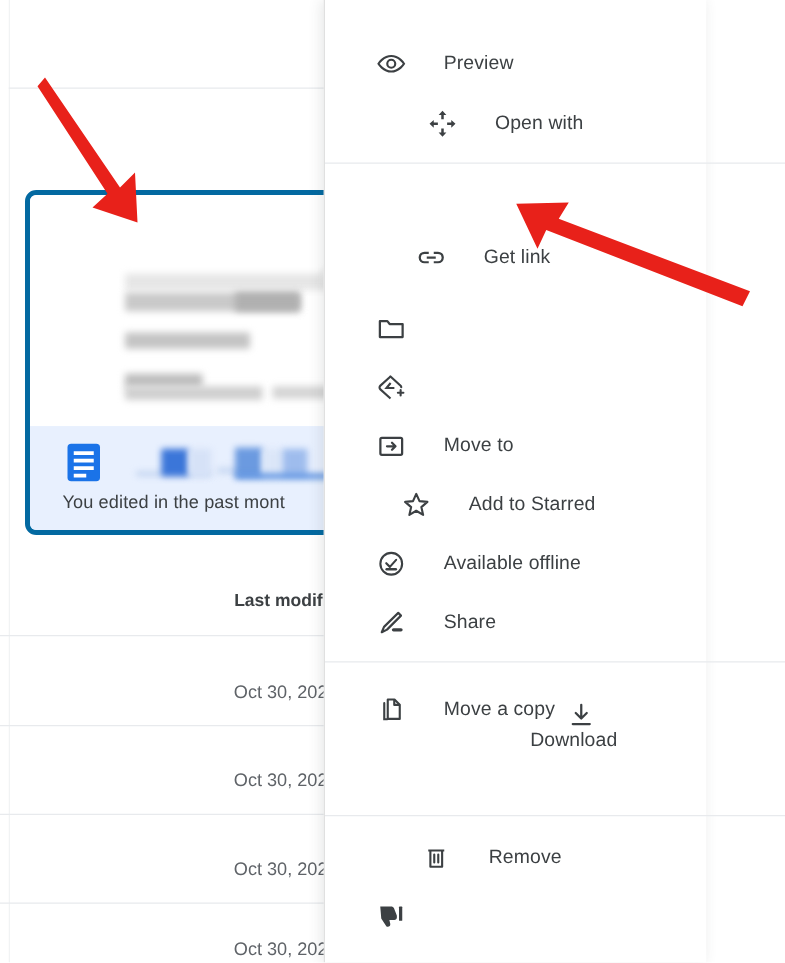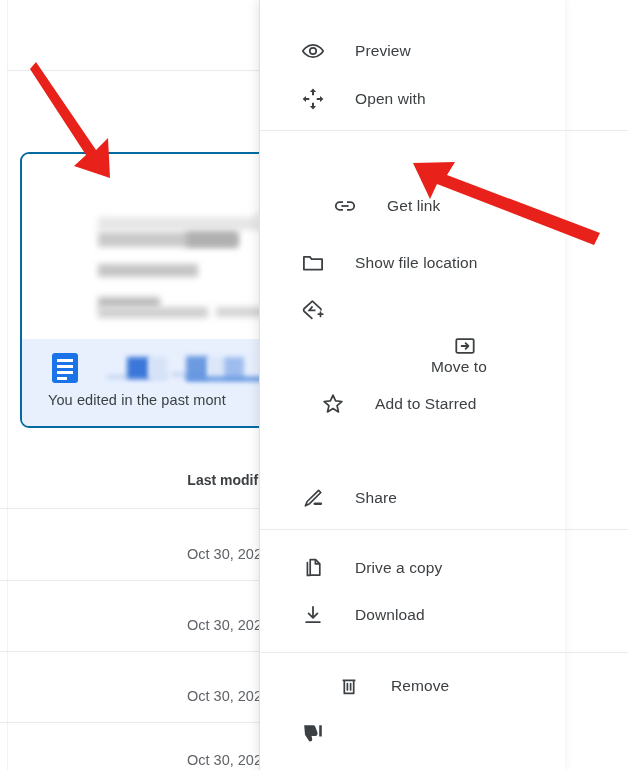--- a/index.html
+++ b/index.html
@@ -12,21 +12,21 @@
   #root { position: relative; width: 628px; height: 770px; background:#fff; }
 
   
   .left-pane { position:absolute; left:0; top:0; width:262px; height:770px; background:#fff; }
   .edge-strip { position:absolute; left:0; top:0; width:7px; height:770px; background:#ffffff; border-right:1px solid #f1f3f4; }
   .top-rule { position:absolute; left:7px; top:70px; width:255px; height:1px; background:#e8eaed; }
 
   
   .file-card {
     position:absolute; left:20px; top:152px; width:252px; height:276px;
-    border:2px solid #0369a1; border-radius:9px; background:#e8f0fe;
+    border:4px solid #0369a1; border-radius:9px; background:#e8f0fe;
     box-sizing:border-box; overflow:hidden;
   }
   .card-thumb {
     position:absolute; left:0; top:0; width:252px; height:185px;
     background:#fff; overflow:hidden;
   }
   .thumb-page {
     position:absolute; left:24px; top:15px; width:250px; height:170px;
     background:#ffffff;
   }
@@ -153,21 +153,21 @@
     <div class="menu-item" style="top:28px;">
       <span class="mi-icon">
         <svg width="24" height="24" viewBox="0 0 24 24" fill="none" stroke="currentColor" stroke-width="1.7">
           <path d="M1.8 12S5.5 5.8 12 5.8 22.2 12 22.2 12 18.5 18.2 12 18.2 1.8 12 1.8 12z"></path>
           <circle cx="12" cy="12" r="3.2"></circle>
         </svg>
       </span>
       <span class="mi-label">Preview</span>
     </div>
 
-    <div class="menu-item" style="top:76px;">
+    <div class="menu-item" style="top:76px;padding-left:41px;">
       <span class="mi-icon">
         <svg width="24" height="24" viewBox="0 0 24 24" fill="currentColor">
           <path d="M12 1.6l3.1 3.4h-2.1v3.3h-2V5H8.9L12 1.6zM12 22.4L8.9 19h2.1v-3.3h2V19h2.1L12 22.4z"></path>
           <path d="M1.6 12L5 8.9v2.1h3.3v2H5v2.1L1.6 12zM22.4 12L19 15.1V13h-3.3v-2H19V8.9L22.4 12z"></path>
         </svg>
       </span>
       <span class="mi-label">Open with</span>
     </div>
 
     <div class="menu-sep" style="top:130px;"></div>
@@ -183,53 +183,62 @@
       </span>
       <span class="mi-label">Get link</span>
     </div>
 
     <div class="menu-item" style="top:240px;">
       <span class="mi-icon">
         <svg width="24" height="24" viewBox="0 0 24 24" fill="none" stroke="currentColor" stroke-width="1.8">
           <path d="M2.9 18.6V5.9h6l1.8 2.3h10.4v10.4z" stroke-linejoin="round"></path>
         </svg>
       </span>
-      <span class="mi-label">Show file location</span>
     </div>
 
     <div class="menu-item" style="top:287px;">
       <span class="mi-icon">
         <svg width="24" height="24" viewBox="0 0 24 24" fill="none" stroke="currentColor" stroke-width="1.7">
           <path d="M11.4 3.2 3.3 10.5a2 2 0 0 0 0 3l8.1 7.3"></path>
           <path d="M11.4 3.2 19.5 10.5a2 2 0 0 1 .5 1.3" stroke-linecap="round"></path>
           <path d="M11.5 8.4 8.2 12.4h6.3"></path>
           <path d="M17.3 16.2h4.4M19.5 14v4.4" stroke-linecap="round"></path>
         </svg>
       </span>
     </div>
 
-    <div class="menu-item" style="top:334px;flex-direction:column;">
+    <div class="menu-item" style="top:334px;">
       <span class="mi-icon">
         <svg width="24" height="24" viewBox="0 0 24 24" fill="none" stroke="currentColor" stroke-width="1.8">
           <rect x="3.3" y="5.2" width="17.4" height="13.6" rx="1.2"></rect>
           <path d="M8.6 12h6.6M12.6 9.2 15.4 12l-2.8 2.8" stroke-linecap="round" stroke-linejoin="round"></path>
         </svg>
       </span>
       <span class="mi-label">Move to</span>
     </div>
 
     <div class="menu-item" style="top:381px;margin-left:20px;">
       <span class="mi-icon">
         <svg width="24" height="24" viewBox="0 0 24 24" fill="none" stroke="currentColor" stroke-width="1.7">
           <path d="M12 3.1l2.6 5.8 6.3.6-4.8 4.2 1.4 6.2L12 16.6l-5.5 3.3 1.4-6.2-4.8-4.2 6.3-.6z" stroke-linejoin="round"></path>
         </svg>
       </span>
       <span class="mi-label">Add to Starred</span>
     </div>
 
+    <div class="menu-item" style="top:428px;">
+      <span class="mi-icon">
+        <svg width="24" height="24" viewBox="0 0 24 24" fill="none" stroke="currentColor" stroke-width="1.7">
+          <circle cx="12" cy="12" r="8.7"></circle>
+          <path d="M8 11.6l2.9 2.9 5-5.6" stroke-linecap="round" stroke-linejoin="round"></path>
+          <path d="M8.3 16.4h7.4" stroke-linecap="round" stroke-width="1.9"></path>
+        </svg>
+      </span>
+      <span class="mi-label">Available offline</span>
+    </div>
 
     <div class="menu-item" style="top:475px;">
       <span class="mi-icon">
         <svg width="24" height="24" viewBox="0 0 24 24" fill="none" stroke="currentColor" stroke-width="1.7">
           <path d="M17.6 4.3 19.8 6.5 8.6 17.7 4.4 19.8 6.2 15.5z" stroke-linejoin="round"></path>
           <path d="M13.8 17.8h6" stroke-linecap="round" stroke-width="2.6"></path>
         </svg>
       </span>
       <span class="mi-label">Share</span>
     </div>
@@ -237,24 +246,24 @@
     <div class="menu-sep" style="top:529px;"></div>
 
     <div class="menu-item" style="top:545px;">
       <span class="mi-icon">
         <svg width="24" height="24" viewBox="0 0 24 24" fill="none" stroke="currentColor" stroke-width="1.7">
           <path d="M9.2 3.6h5.4l4.2 4.2v11.3H9.2z" stroke-linejoin="round"></path>
           <path d="M14.4 3.7v4.2h4.2" stroke-linejoin="round"></path>
           <path d="M6.4 6.5v12.9h2.4" stroke-linecap="round"></path>
         </svg>
       </span>
-      <span class="mi-label">Drive a copy</span>
-    </div>
-
-    <div class="menu-item" style="top:592px;">
+      <span class="mi-label">Move a copy</span>
+    </div>
+
+    <div class="menu-item" style="top:560px;flex-direction:column;">
       <span class="mi-icon">
         <svg width="24" height="24" viewBox="0 0 24 24" fill="none" stroke="currentColor" stroke-width="1.8">
           <path d="M12 3.8v10.6M7.6 10.4 12 14.8l4.4-4.4" stroke-linecap="round" stroke-linejoin="round"></path>
           <path d="M5.2 19.2h13.6" stroke-linecap="round"></path>
         </svg>
       </span>
       <span class="mi-label">Download</span>
     </div>
 
     <div class="menu-sep" style="top:652px;"></div>

